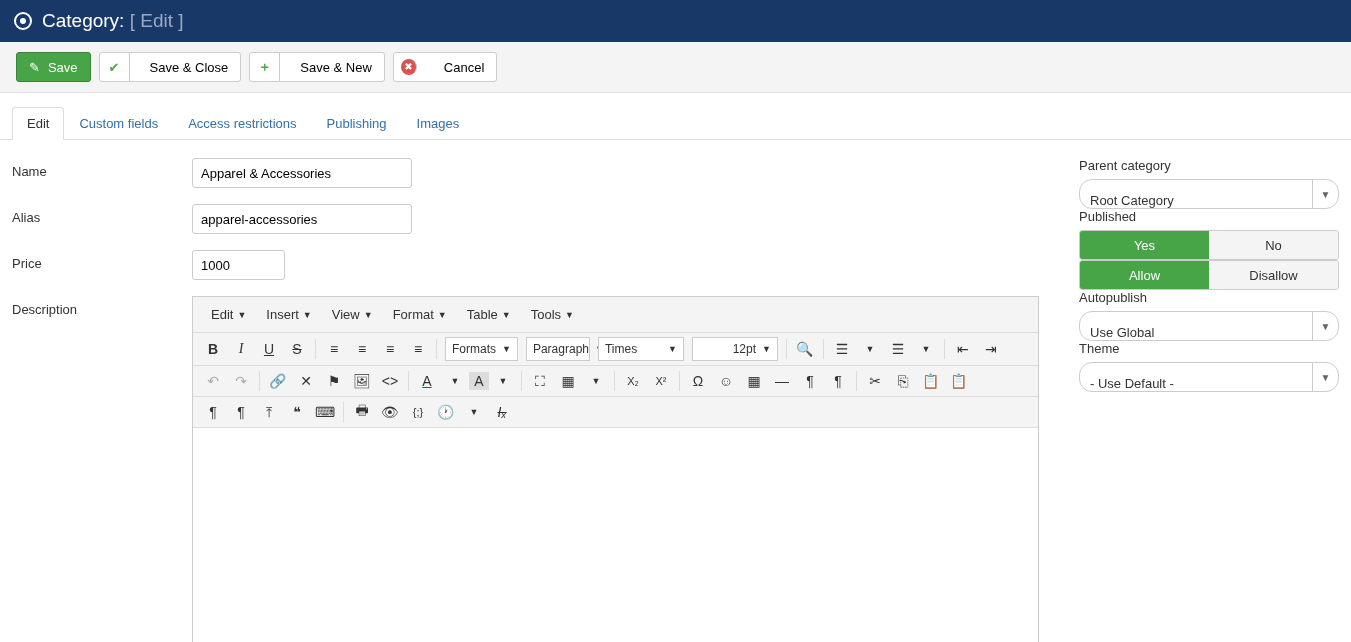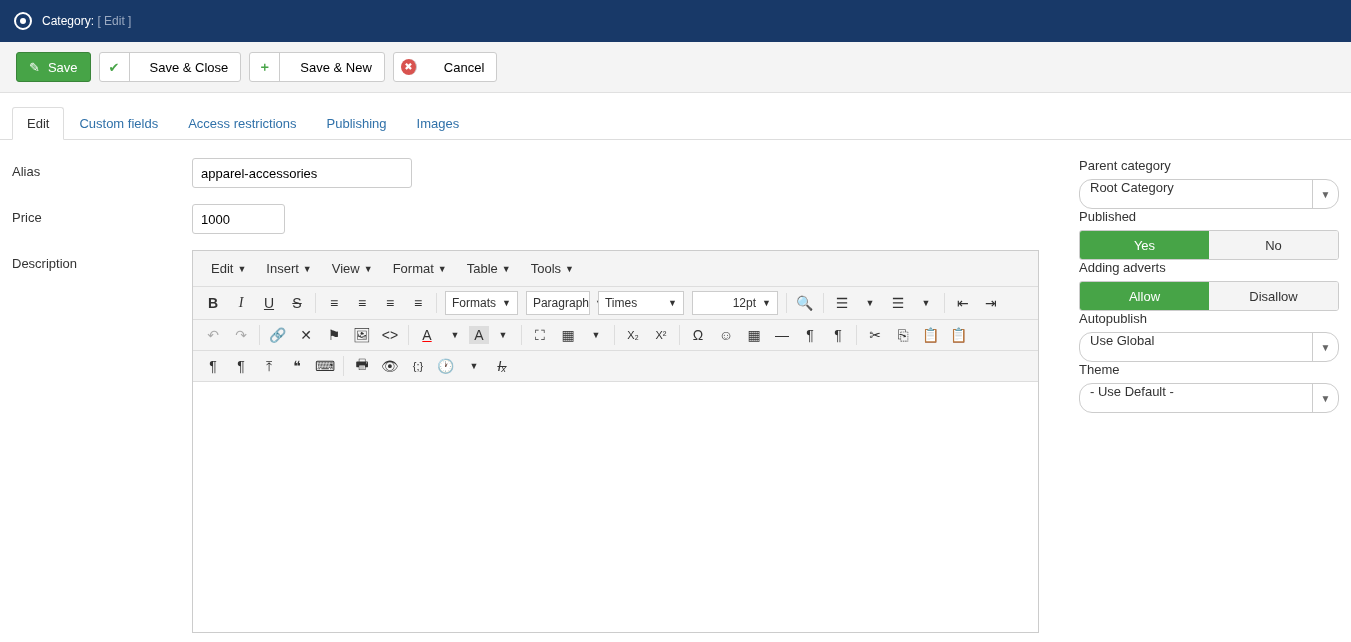--- a/index.html
+++ b/index.html
@@ -1,20 +1,20 @@
 <!DOCTYPE html>
 <html><head>
 <meta charset="utf-8">
 <style>
 *{box-sizing:border-box;margin:0;padding:0;font-family:-apple-system,BlinkMacSystemFont,"Segoe UI",Helvetica,Arial,sans-serif;}
 body{font-size:13px;color:#333;background:#fff;}
 .topbar{background:#183968;color:#fff;height:42px;display:flex;align-items:center;padding:0 14px;position:relative;overflow:hidden;}
 .topbar .radio-icon{width:18px;height:18px;border:2px solid #fff;border-radius:50%;display:flex;align-items:center;justify-content:center;margin-right:10px;}
 .topbar .radio-icon::after{content:"";width:6px;height:6px;background:#fff;border-radius:50%;}
-.topbar .title{font-size:12px;font-weight:300;}
+.topbar .title{font-size:19px;font-weight:300;}
 .topbar .title .edit{color:#9aa9c1;}
 .topbar .logo{position:absolute;right:0;top:0;height:42px;display:flex;align-items:center;}
 .topbar .logo-text{font-size:26px;color:#fff;font-weight:300;letter-spacing:1px;}
 .toolbar{background:#f4f4f4;border-bottom:1px solid #e0e0e0;padding:10px 16px;display:flex;gap:8px;}
 .btn{display:inline-flex;align-items:center;gap:8px;padding:4px 12px;font-size:13px;border:1px solid #ccc;border-radius:3px;background:#fff;cursor:pointer;height:30px;}
 .btn.green{background:#47a447;border-color:#398439;color:#fff;}
 .btn.green .icn{color:#fff;}
 .btn .icn{font-size:13px;}
 .btn.split{padding:0;}
 .btn.split .ileft{display:flex;align-items:center;justify-content:center;width:30px;height:100%;border-right:1px solid #ccc;}
@@ -33,21 +33,21 @@
 .e-menu{display:flex;gap:0;padding:4px 8px;background:#f4f4f4;border-bottom:1px solid #ddd;}
 .e-menu .mi{padding:6px 10px;font-size:13px;display:flex;align-items:center;gap:4px;cursor:pointer;}
 .e-tb{background:#f4f4f4;border-bottom:1px solid #ddd;padding:2px 6px;display:flex;flex-wrap:wrap;align-items:center;gap:0;}
 .tbtn{width:28px;height:26px;display:flex;align-items:center;justify-content:center;cursor:pointer;font-size:14px;color:#333;}
 .tsel{height:24px;border:1px solid #ccc;background:#fff;margin:2px 4px;padding:2px 6px;font-size:12px;display:flex;align-items:center;gap:6px;cursor:pointer;}
 .tsep{width:1px;height:20px;background:#ddd;margin:0 4px;}
 .e-body{min-height:250px;background:#fff;}
 .side{width:260px;}
 .side .grp{}
 .side .glabel{font-size:13px;margin-bottom:6px;display:block;color:#333;}
-.side .sel{width:100%;height:30px;border:1px solid #ccc;border-radius:13px;display:flex;align-items:flex-start;position:relative;}
+.side .sel{width:100%;height:30px;border:1px solid #ccc;border-radius:13px;display:flex;align-items:flex-end;position:relative;}
 .side .sel .sv{flex:1;padding:0 10px;font-size:13px;}
 .side .sel .car{width:26px;height:100%;border-left:1px solid #ccc;display:flex;align-items:center;justify-content:center;font-size:10px;color:#666;}
 .toggle{display:flex;border:1px solid #ccc;border-radius:3px;overflow:hidden;}
 .toggle .opt{flex:1;height:28px;display:flex;align-items:center;justify-content:center;font-size:13px;cursor:pointer;background:#f4f4f4;}
 .toggle .opt.on{background:#47a447;color:#fff;}
 svg{display:block;}
 .jlogo{width:34px;height:34px;margin-right:4px;}
 </style>
 </head>
 <body>
@@ -83,20 +83,24 @@
   <div class="tab active">Edit</div>
   <div class="tab">Custom fields</div>
   <div class="tab">Access restrictions</div>
   <div class="tab">Publishing</div>
   <div class="tab">Images</div>
 </div>
 
 <div class="content">
   <div class="main">
     <div class="row">
+      <label>Name</label>
+      <input class="inp-w" value="Apparel &amp; Accessories" style="">
+    </div>
+    <div class="row">
       <label>Alias</label>
       <input class="inp-w" value="apparel-accessories" style="">
     </div>
     <div class="row">
       <label>Price</label>
       <input class="inp-n" value="1000" style="">
     </div>
     <div class="row">
       <label>Description</label>
       <div class="editor">
@@ -226,21 +230,20 @@
       </div>
     </div>
     <div class="grp">
       <label class="glabel">Published</label>
       <div class="toggle">
         <div class="opt on">Yes</div>
         <div class="opt">No</div>
       </div>
     </div>
     <div class="grp">
-      <label class="glabel">Adding adverts</label>
       <div class="toggle">
         <div class="opt on">Allow</div>
         <div class="opt">Disallow</div>
       </div>
     </div>
     <div class="grp">
       <label class="glabel">Autopublish</label>
       <div class="sel">
         <span class="sv">Use Global</span>
         <span class="car">▼</span>

